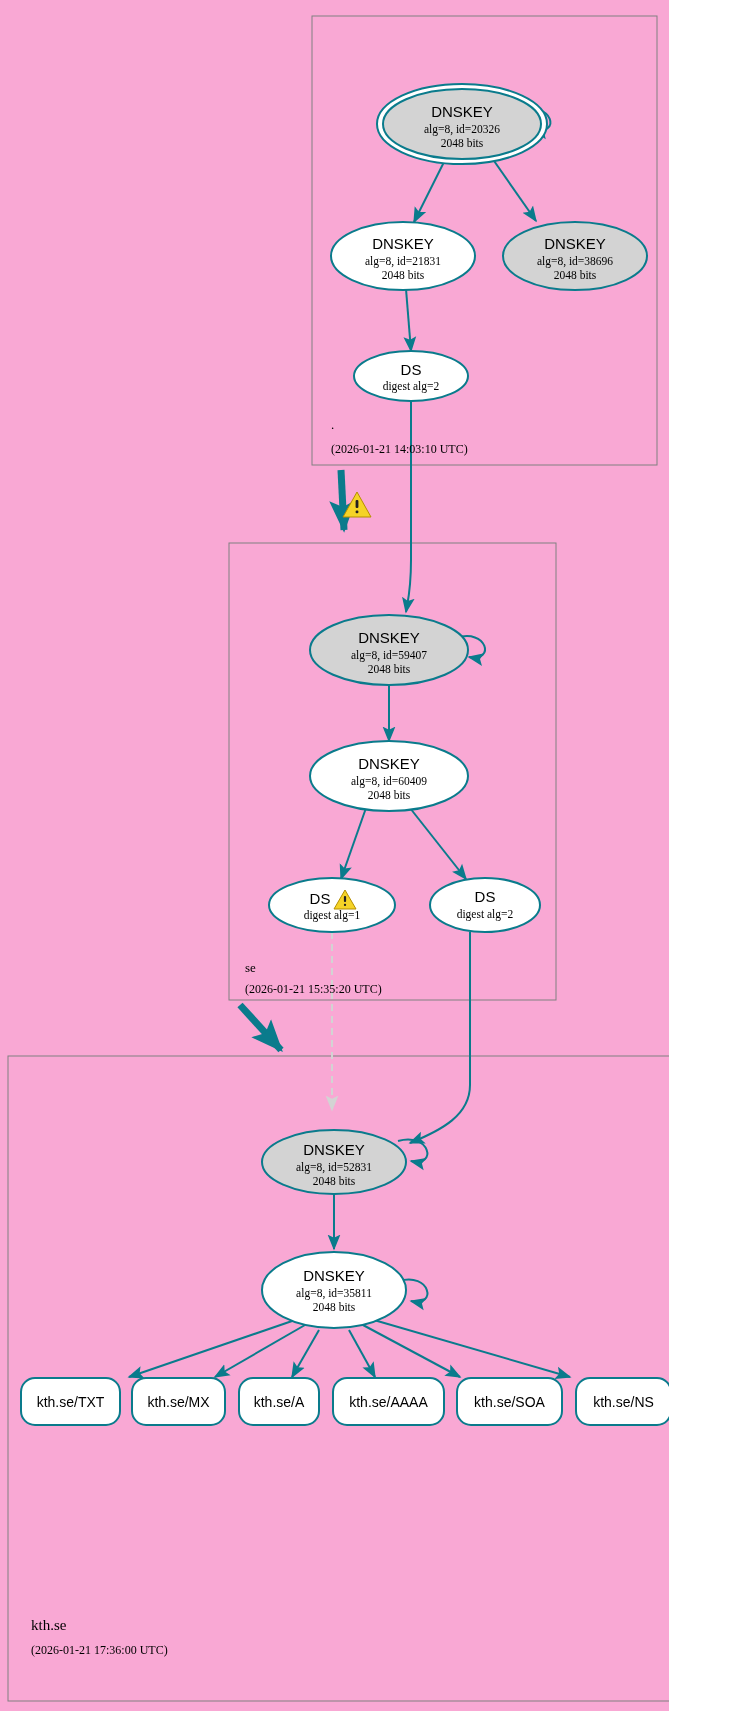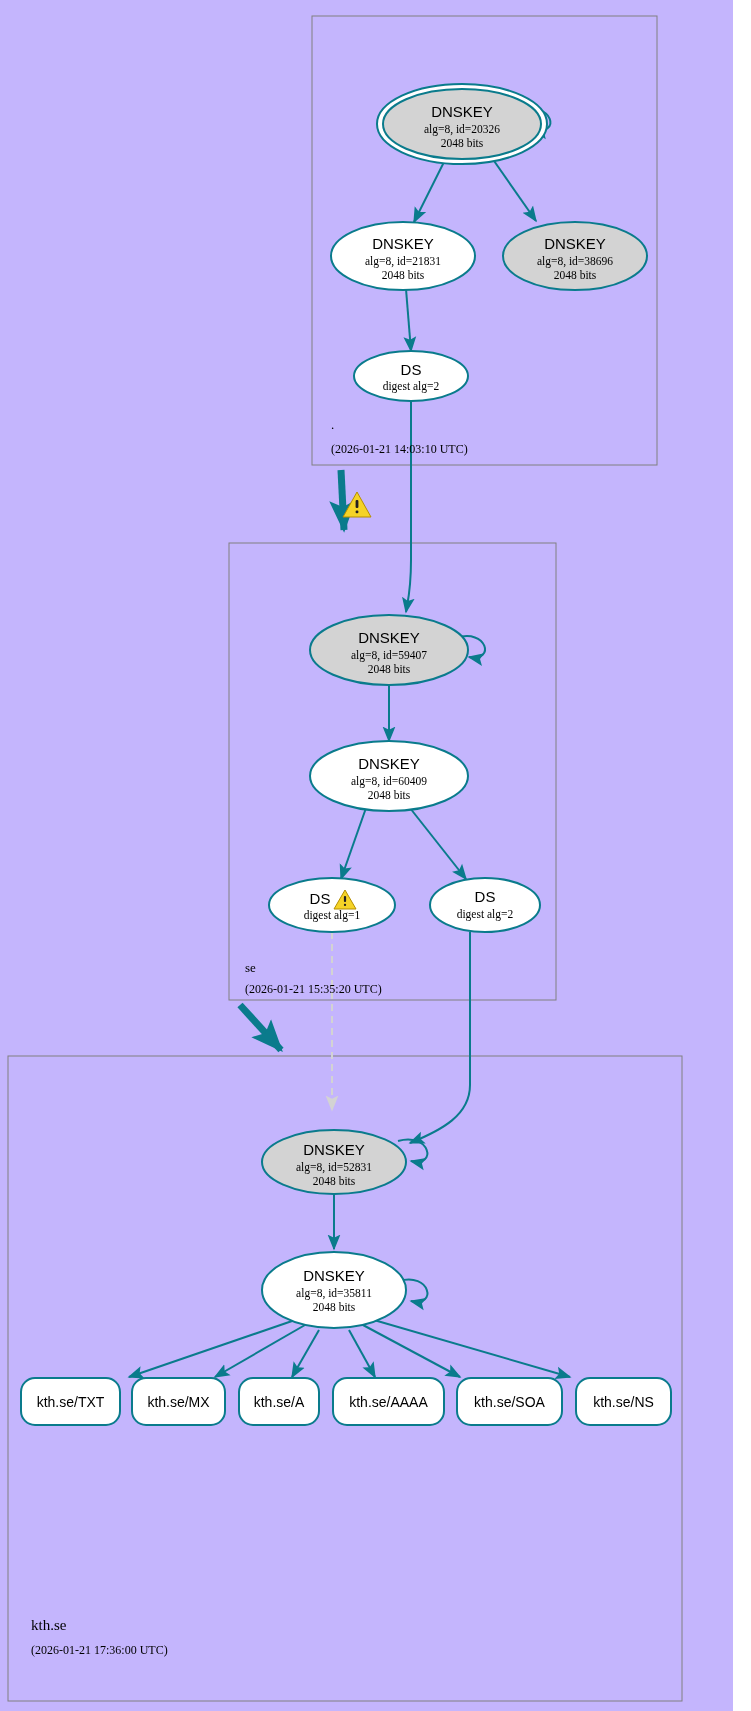--- a/index.html
+++ b/index.html
@@ -5,24 +5,24 @@
   html, body {
     margin: 0;
     padding: 0;
     background: #ffffff;
   }
   body {
     font-family: "Liberation Sans", sans-serif;
   }
   #diagram-root {
     position: relative;
-    width: 733px;
+    width: 669px;
     height: 1711px;
     overflow: hidden;
-    background: #c4b5fd;
+    background: #f9a8d4;
   }
   svg.canvas {
     position: absolute;
     left: 0;
     top: 0;
     width: 751px;
     height: 1711px;
   }
   .zone-box {
     fill: none;

